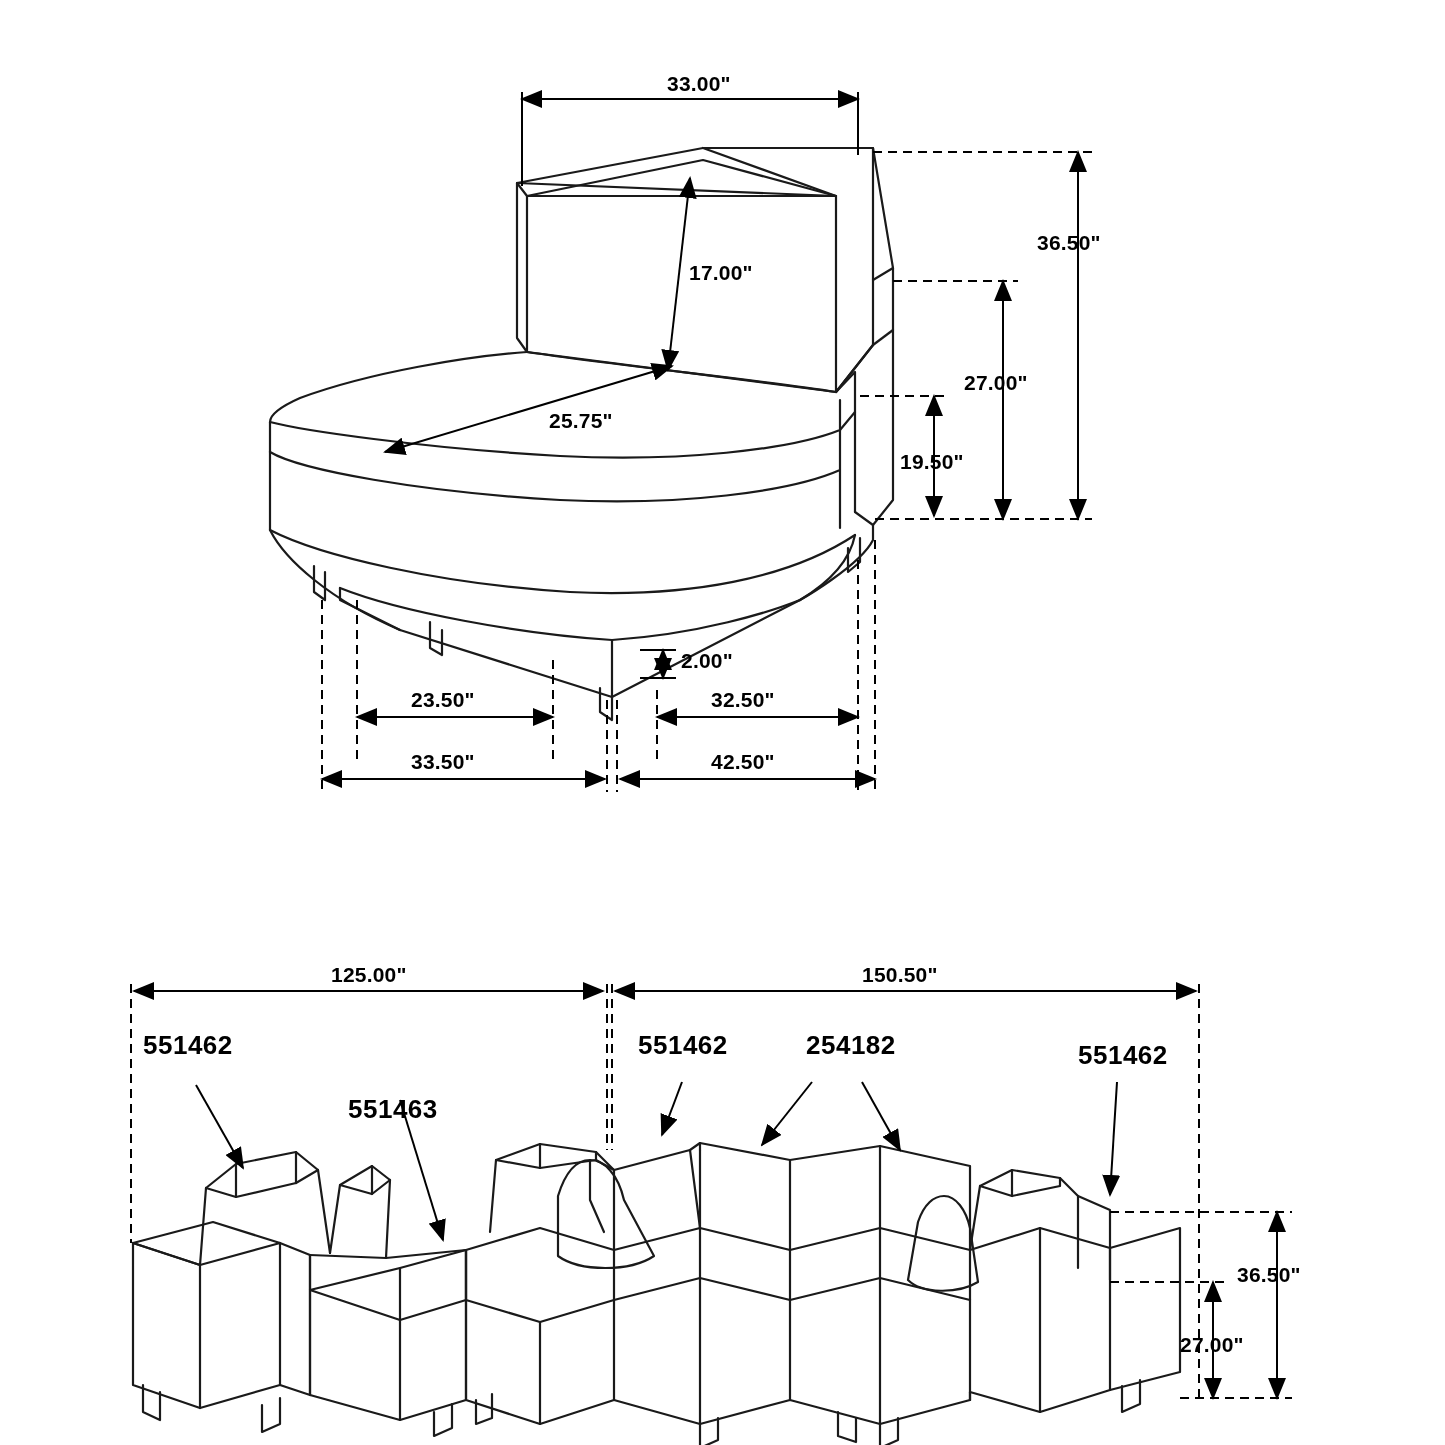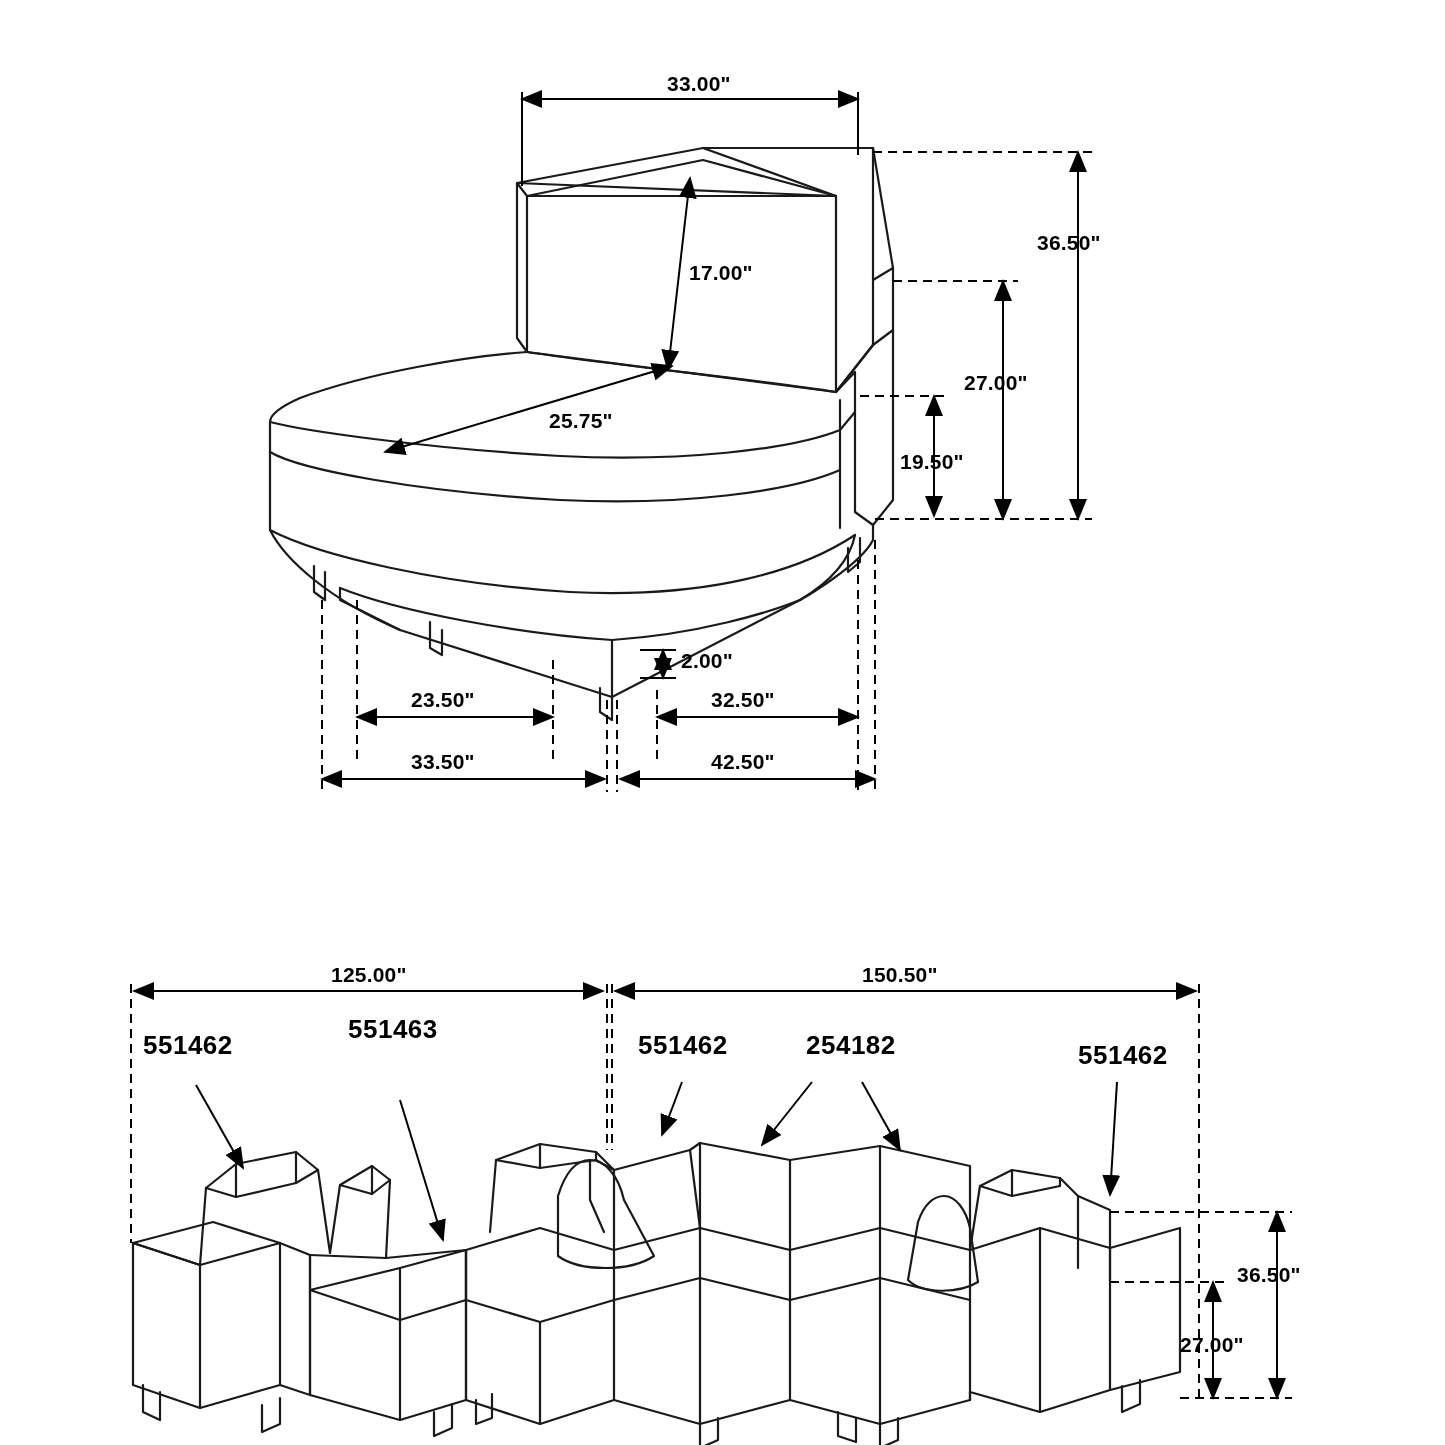--- a/index.html
+++ b/index.html
@@ -260,18 +260,18 @@
       <line x1="1117" y1="1082" x2="1110" y2="1195" marker-end="url(#ar)"></line>
     </g>
   </svg>
 
   <div class="dim-label" style="left:331px; top:963px;">125.00"</div>
   <div class="dim-label" style="left:862px; top:963px;">150.50"</div>
   <div class="dim-label" style="left:1237px; top:1263px;">36.50"</div>
   <div class="dim-label" style="left:1180px; top:1333px;">27.00"</div>
 
   <div class="sku-label" style="left:143px; top:1030px;">551462</div>
-  <div class="sku-label" style="left:348px; top:1014px;">551463</div>
+  <div class="sku-label" style="left:348px; top:1094px;">551463</div>
   <div class="sku-label" style="left:638px; top:1030px;">551462</div>
   <div class="sku-label" style="left:806px; top:1030px;">254182</div>
   <div class="sku-label" style="left:1078px; top:1040px;">551462</div>
 
 </div>
 
 </body></html>

